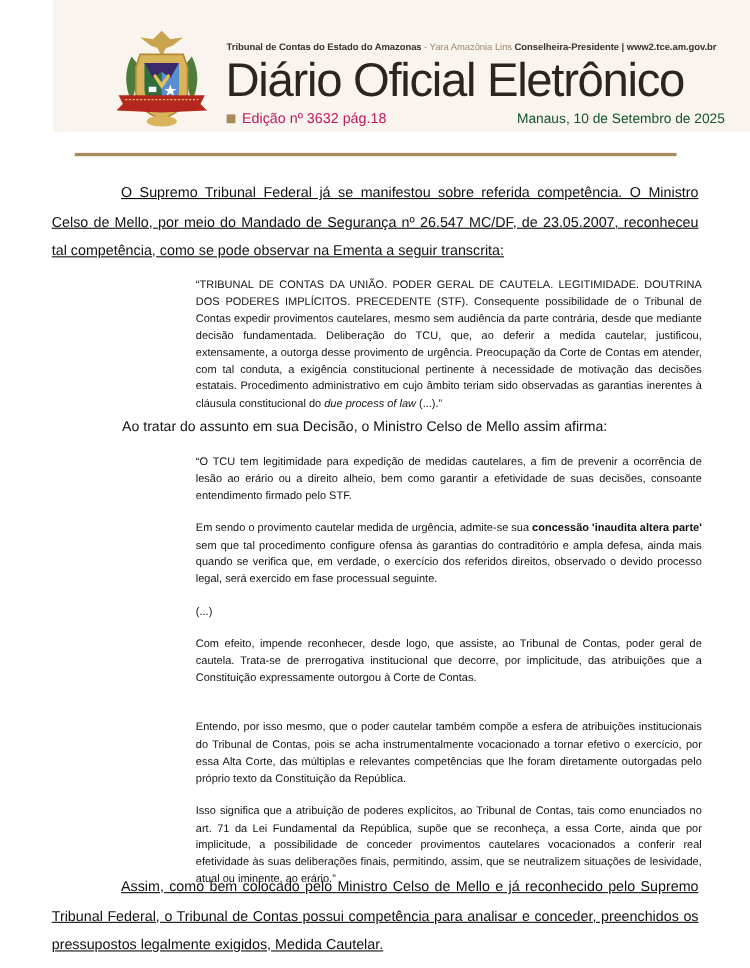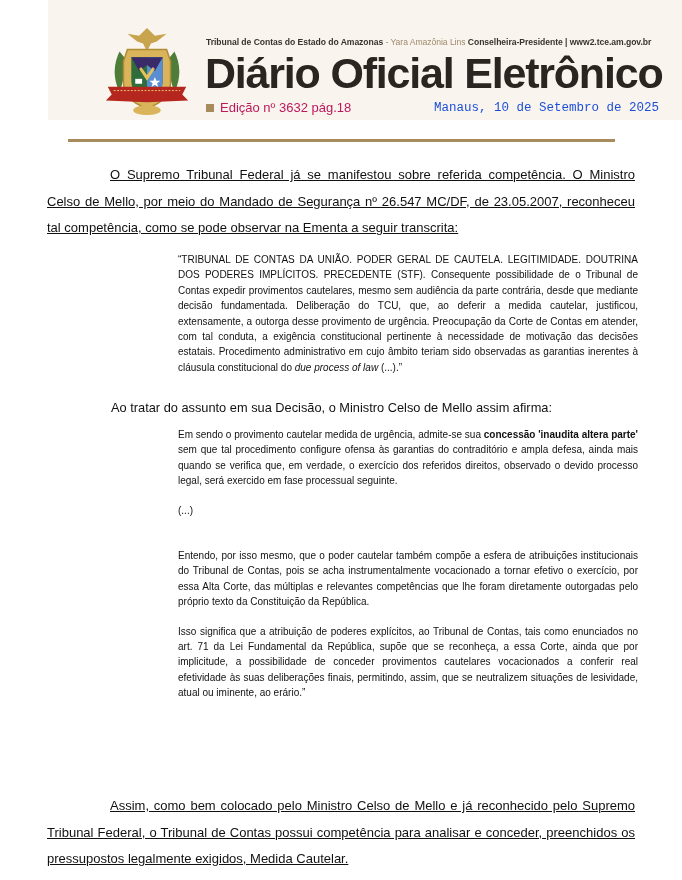--- a/index.html
+++ b/index.html
@@ -19,53 +19,53 @@
     position: absolute; left: 50px; top: 22px; width: 98px; height: 98px;
   }
   .org-line {
     position: absolute; left: 158px; top: 37px;
     font-size: 8.6px; font-weight: bold; color: #3a332d; white-space: nowrap;
     letter-spacing: -0.05px;
   }
   .org-line .light { font-weight: normal; color: #a08a6b; }
   .title {
     position: absolute; left: 157px; top: 47px;
-    font-size: 43px; font-weight: bold; color: #2b2521;
+    font-size: 43px; font-weight: normal; color: #2b2521;
     letter-spacing: -1.2px; white-space: nowrap; line-height: 52px;
   }
   .edition {
     position: absolute; left: 158px; top: 100px;
     font-size: 13px; color: #be185d; white-space: nowrap;
     display: flex; align-items: center;
   }
   .edition .sq {
     display: inline-block; width: 8px; height: 8px; background: #a88b5c; margin-right: 6px;
   }
   .date {
     position: absolute; right: 71px; top: 101px;
-    font-size: 12.5px; color: #1d4ed8; white-space: nowrap; font-family: Liberation Mono, monospace;
+    font-size: 12.5px; color: #14532d; white-space: nowrap;
   }
   .rule {
     position: absolute; left: 68px; top: 139px; width: 547px; height: 3px;
     background: #a88b5c;
   }
   .para {
     position: absolute; left: 47px; width: 588px;
     font-size: 13px; line-height: 26.5px; text-align: justify;
     transform-origin: left top;
     text-decoration: underline;
   }
   .para .indent { display: inline-block; width: 63px; }
   .quote {
     position: absolute; left: 178px; width: 460px;
     font-size: 10px; line-height: 15.4px; text-align: justify; color: #111;
   }
   .quote p { margin: 0; }
   .para-plain {
-    position: absolute; left: 111px; top: 400px;
+    position: absolute; left: 111px; top: 380px;
     font-size: 12.8px; white-space: nowrap; text-align: right;
   }
 </style>
 </head>
 <body>
 
 <div class="header">
   <div class="logo">
     <svg width="98" height="98" viewBox="0 0 100 100">
 
@@ -110,21 +110,23 @@
   <span class="indent"></span><span>O Supremo Tribunal Federal já se manifestou sobre referida competência. O Ministro Celso de Mello, por meio do Mandado de Segurança nº 26.547 MC/DF, de 23.05.2007, reconheceu tal competência, como se pode observar na Ementa a seguir transcrita:</span>
 </div>
 
 <div class="quote" style="top:252px;">
   <p><span>“TRIBUNAL DE CONTAS DA UNIÃO. PODER GERAL DE CAUTELA. LEGITIMIDADE. DOUTRINA DOS PODERES IMPLÍCITOS. PRECEDENTE (STF). Consequente possibilidade de o Tribunal de Contas expedir provimentos cautelares, mesmo sem audiência da parte contrária, desde que mediante decisão fundamentada. Deliberação do TCU, que, ao deferir a medida cautelar, justificou, extensamente, a outorga desse provimento de urgência. Preocupação da Corte de Contas em atender, com tal conduta, a exigência constitucional pertinente à necessidade de motivação das decisões estatais. Procedimento administrativo em cujo âmbito teriam sido observadas as garantias inerentes à cláusula constitucional do </span><i>due process of law</i><span> (...).”</span></p>
 </div>
 
 <div class="para-plain">Ao tratar do assunto em sua Decisão, o Ministro Celso de Mello assim afirma:</div>
 
 <div class="quote" style="top:413px;">
+  <p>“O TCU tem legitimidade para expedição de medidas cautelares, a fim de prevenir a ocorrência de lesão ao erário ou a direito alheio, bem como garantir a efetividade de suas decisões, consoante entendimento firmado pelo STF.</p>
   <p style="margin-top:14px;"><span>Em sendo o provimento cautelar medida de urgência, admite-se sua </span><b>concessão 'inaudita altera parte'</b><span> sem que tal procedimento configure ofensa às garantias do contraditório e ampla defesa, ainda mais quando se verifica que, em verdade, o   exercício dos referidos direitos, observado o devido processo legal, será exercido em fase processual seguinte.</span></p>
   <p style="margin-top:14px;">(...)</p>
+  <p style="margin-top:14px;">Com efeito, impende reconhecer, desde logo, que assiste, ao Tribunal de Contas, poder geral de cautela. Trata-se de prerrogativa institucional que decorre, por implicitude, das atribuições que a Constituição expressamente outorgou à Corte de Contas.</p>
   <p style="margin-top:30px;">Entendo, por isso mesmo, que o poder cautelar também compõe a esfera de atribuições institucionais do Tribunal de Contas, pois se acha instrumentalmente vocacionado a tornar efetivo o exercício, por essa Alta Corte, das múltiplas e relevantes competências que lhe foram diretamente outorgadas pelo próprio texto da Constituição da República.</p>
   <p style="margin-top:14px;">Isso significa que a atribuição de poderes explícitos, ao Tribunal de Contas, tais como enunciados no art. 71 da Lei Fundamental da República, supõe que se reconheça, a essa Corte, ainda que por implicitude, a possibilidade de conceder provimentos cautelares vocacionados a conferir real efetividade às suas deliberações finais, permitindo, assim, que se neutralizem situações de lesividade, atual ou iminente, ao erário.”</p>
 </div>
 
 <div class="para" style="top:793px;">
   <span class="indent"></span><span>Assim, como bem colocado pelo Ministro Celso de Mello e já reconhecido pelo Supremo Tribunal Federal, o Tribunal de Contas possui competência para analisar e conceder, preenchidos os pressupostos legalmente exigidos, Medida Cautelar.</span>
 </div>
 
 </body></html>

